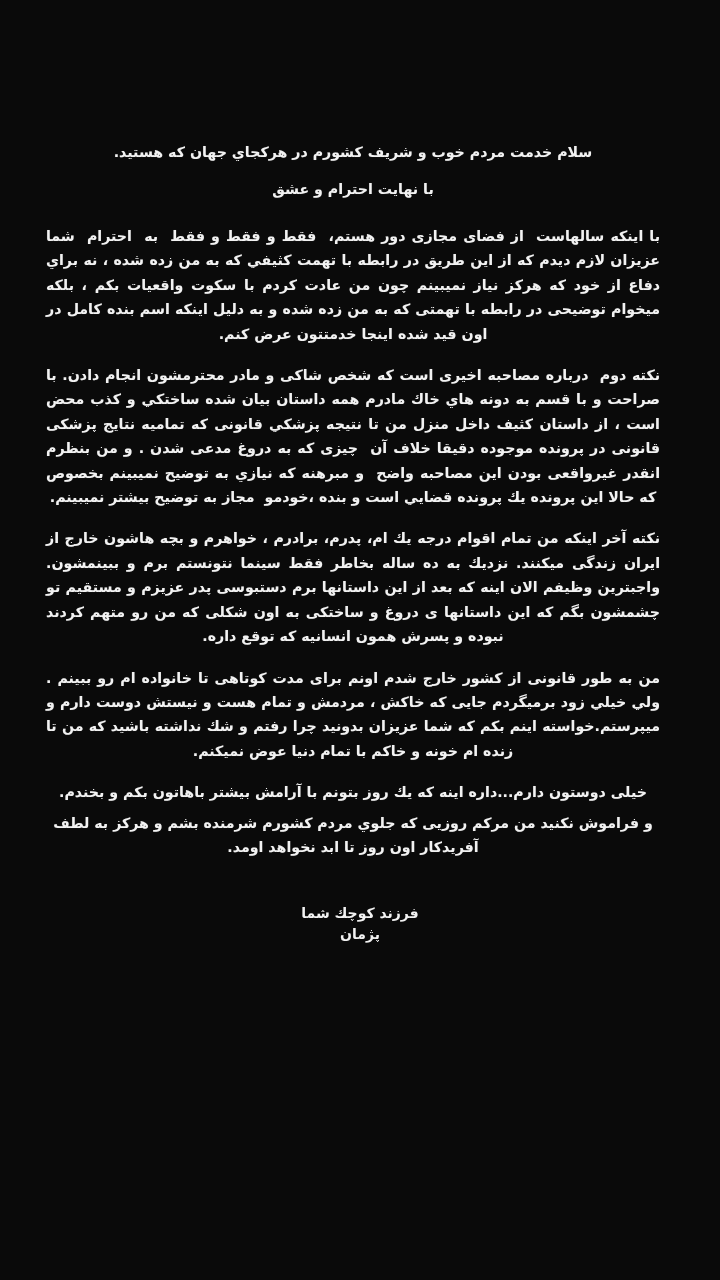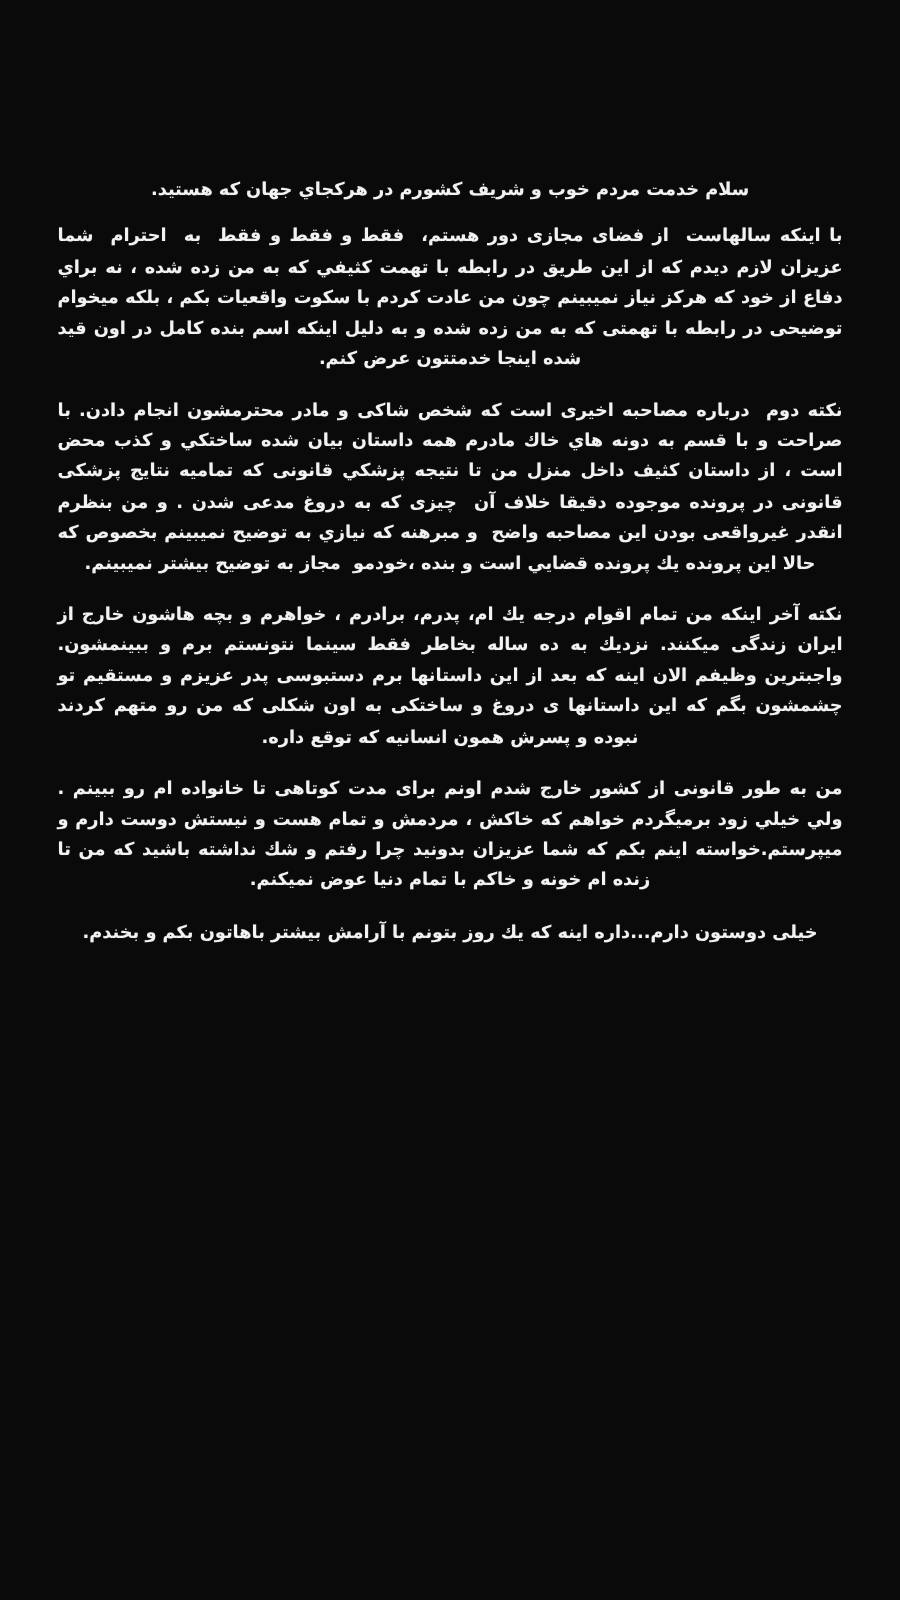--- a/index.html
+++ b/index.html
@@ -24,21 +24,21 @@
     display: flex;
     flex-direction: column;
   }
   .para {
     direction: rtl;
     text-align: center;
     font-size: 14.2px;
     line-height: 1.72;
     font-weight: 700;
     color: #f2f2f2;
-    margin: 0 0 17px 0;
+    margin: 0 14px 17px 0;
     letter-spacing: 0.1px;
     text-shadow: 0 0 1px rgba(255,255,255,0.22);
     white-space: pre-wrap;
   }
   .para.greeting {
     margin-bottom: 13px;
   }
   .para.subgreeting {
     margin-bottom: 22px;
   }
@@ -65,29 +65,35 @@
     flex: 1 1 auto;
   }
 </style>
 </head>
 <body>
 
 <div class="page">
 
   <p class="para greeting">سلام خدمت مردم خوب و شريف كشورم در هركجاي جهان كه هستيد.</p>
 
+  <p class="para subgreeting">با نهايت احترام و عشق</p>
 
   <p class="para block">با اينكه سالهاست  از فضاى مجازى دور هستم،  فقط و فقط و فقط  به  احترام  شما عزيزان لازم ديدم كه از اين طريق در رابطه با تهمت كثيفي كه به من زده شده ، نه براي دفاع از خود كه هركز نياز نميبينم چون من عادت كردم با سكوت واقعيات بكم ، بلكه ميخوام توضيحى در رابطه با تهمتى كه به من زده شده و به دليل اينكه اسم بنده كامل در اون قيد شده اينجا خدمتتون عرض كنم.</p>
 
 
   <p class="para block">نكته دوم  درباره مصاحبه اخيرى است كه شخص شاكى و مادر محترمشون انجام دادن. با صراحت و با قسم به دونه هاي خاك مادرم همه داستان بيان شده ساختكي و كذب محض است ، از داستان كثيف داخل منزل من تا نتيجه پزشكي قانونى كه تماميه نتايج پزشكى قانونى در پرونده موجوده دقيقا خلاف آن  چيزى كه به دروغ مدعى شدن ‌. و من بنظرم انقدر غيرواقعى بودن اين مصاحبه واضح  و مبرهنه كه نيازي به توضيح نميبينم بخصوص كه حالا اين پرونده يك پرونده قضايي است و بنده ،خودمو  مجاز به توضيح بيشتر نميبينم.</p>
 
   <p class="para block">نكته آخر اينكه من تمام اقوام درجه يك ام، پدرم، برادرم ، خواهرم و بچه هاشون خارج از ايران زندگى ميكنند. نزديك به ده ساله بخاطر فقط سينما نتونستم برم و ببينمشون. واجبترين وظيفم الان اينه كه بعد از اين داستانها برم دستبوسى پدر عزيزم و مستقيم تو چشمشون بگم كه اين داستانها ى دروغ و ساختكى به اون شكلى كه من رو متهم كردند نبوده و پسرش همون انسانيه كه توقع داره.</p>
 
-  <p class="para block">من به طور قانونى از كشور خارج شدم اونم براى مدت كوتاهى تا خانواده ام رو ببينم . ولي خيلي زود برميگردم خواهم كه خاكش ، مردمش و تمام هست و نيستش دوست دارم و ميپرستم.خواسته اينم بكم كه شما عزيزان بدونيد چرا رفتم و شك نداشته باشيد كه من تا زنده ام خونه و خاكم با تمام دنيا عوض نميكنم.</p>
+  <p class="para block">من به طور قانونى از كشور خارج شدم اونم براى مدت كوتاهى تا خانواده ام رو ببينم . ولي خيلي زود برميگردم جايى كه خاكش ، مردمش و تمام هست و نيستش دوست دارم و ميپرستم.خواسته اينم بكم كه شما عزيزان بدونيد چرا رفتم و شك نداشته باشيد كه من تا زنده ام خونه و خاكم با تمام دنيا عوض نميكنم.</p>
 
 
   <p class="para tight">خيلى دوستون دارم...داره اينه كه يك روز بتونم با آرامش بيشتر باهاتون بكم و بخندم.</p>
 
+  <p class="para">و فراموش نكنيد من مركم روزيى كه جلوي مردم كشورم شرمنده بشم و هركز به لطف آفريدكار اون روز تا ابد نخواهد اومد.</p>
 
+  <div class="signature">
+    <div>فرزند كوچك شما</div>
+    <div>پژمان</div>
+  </div>
 
   <div class="spacer"></div>
 </div>
 
 </body></html>

